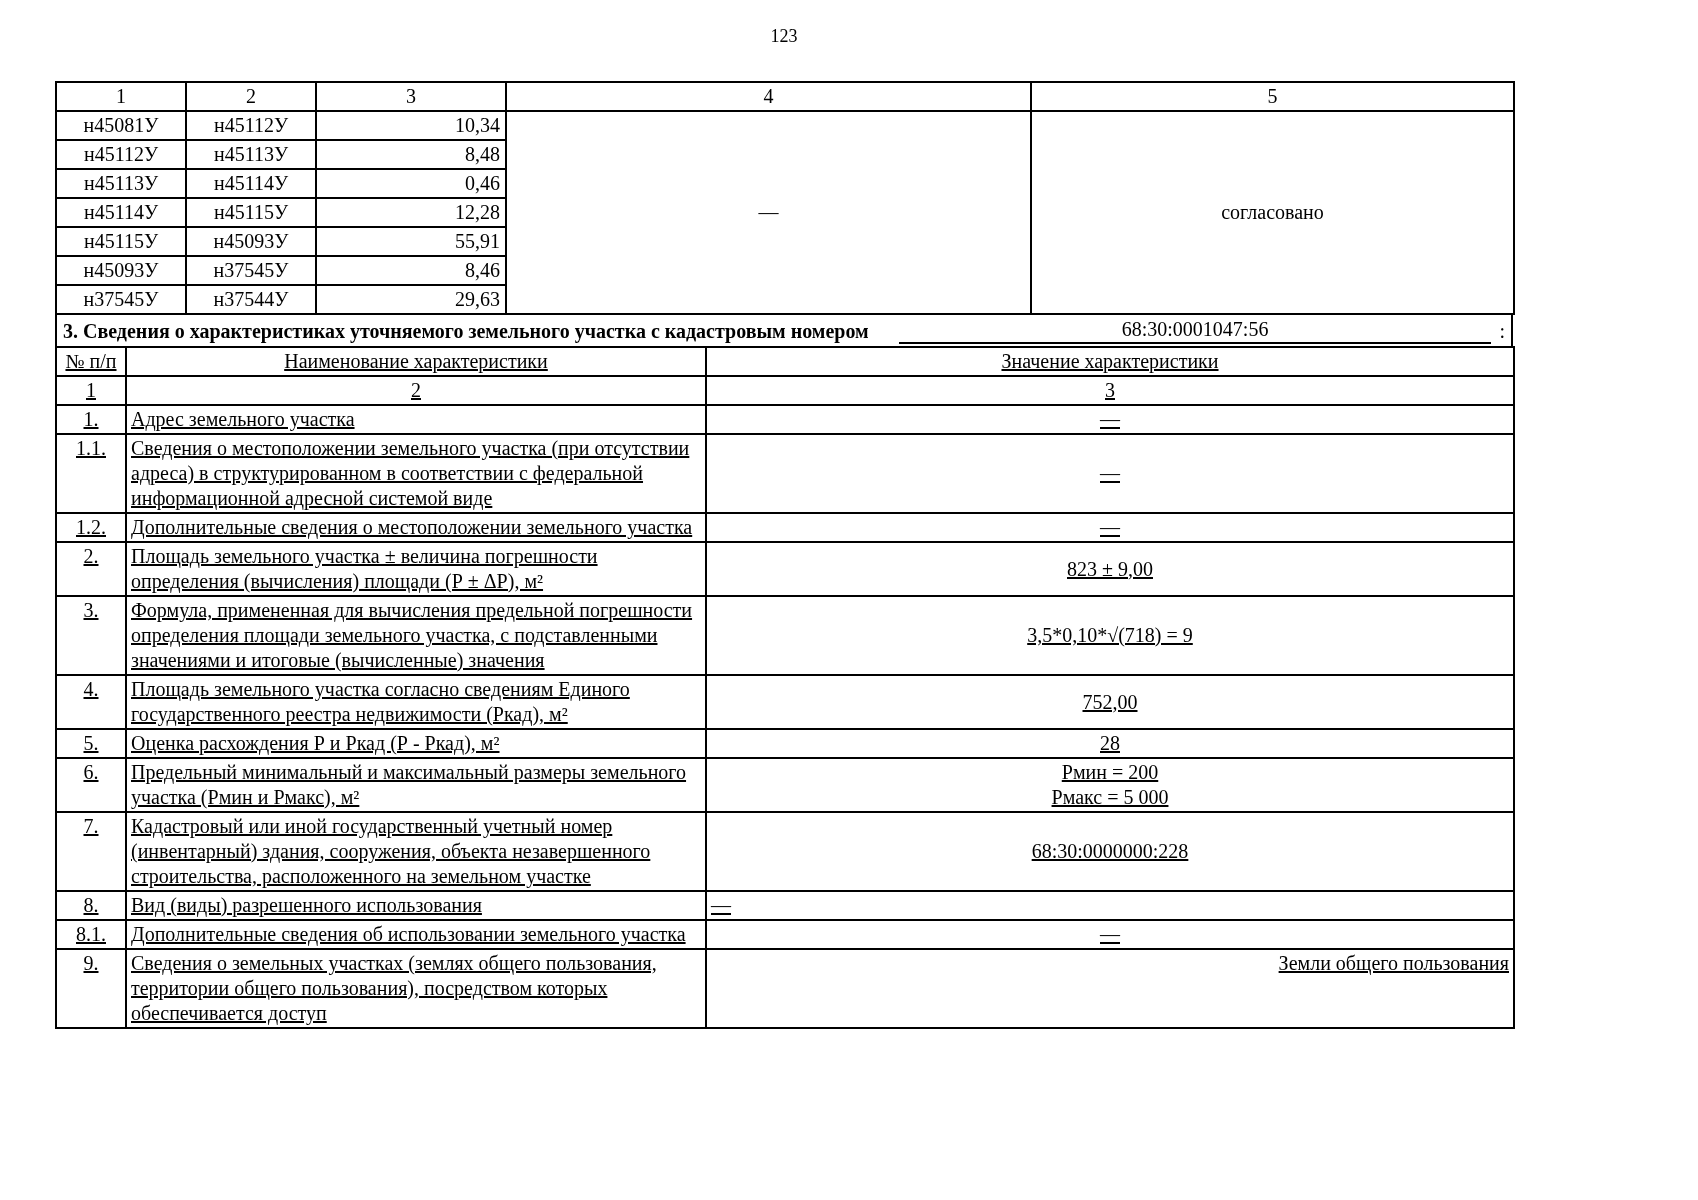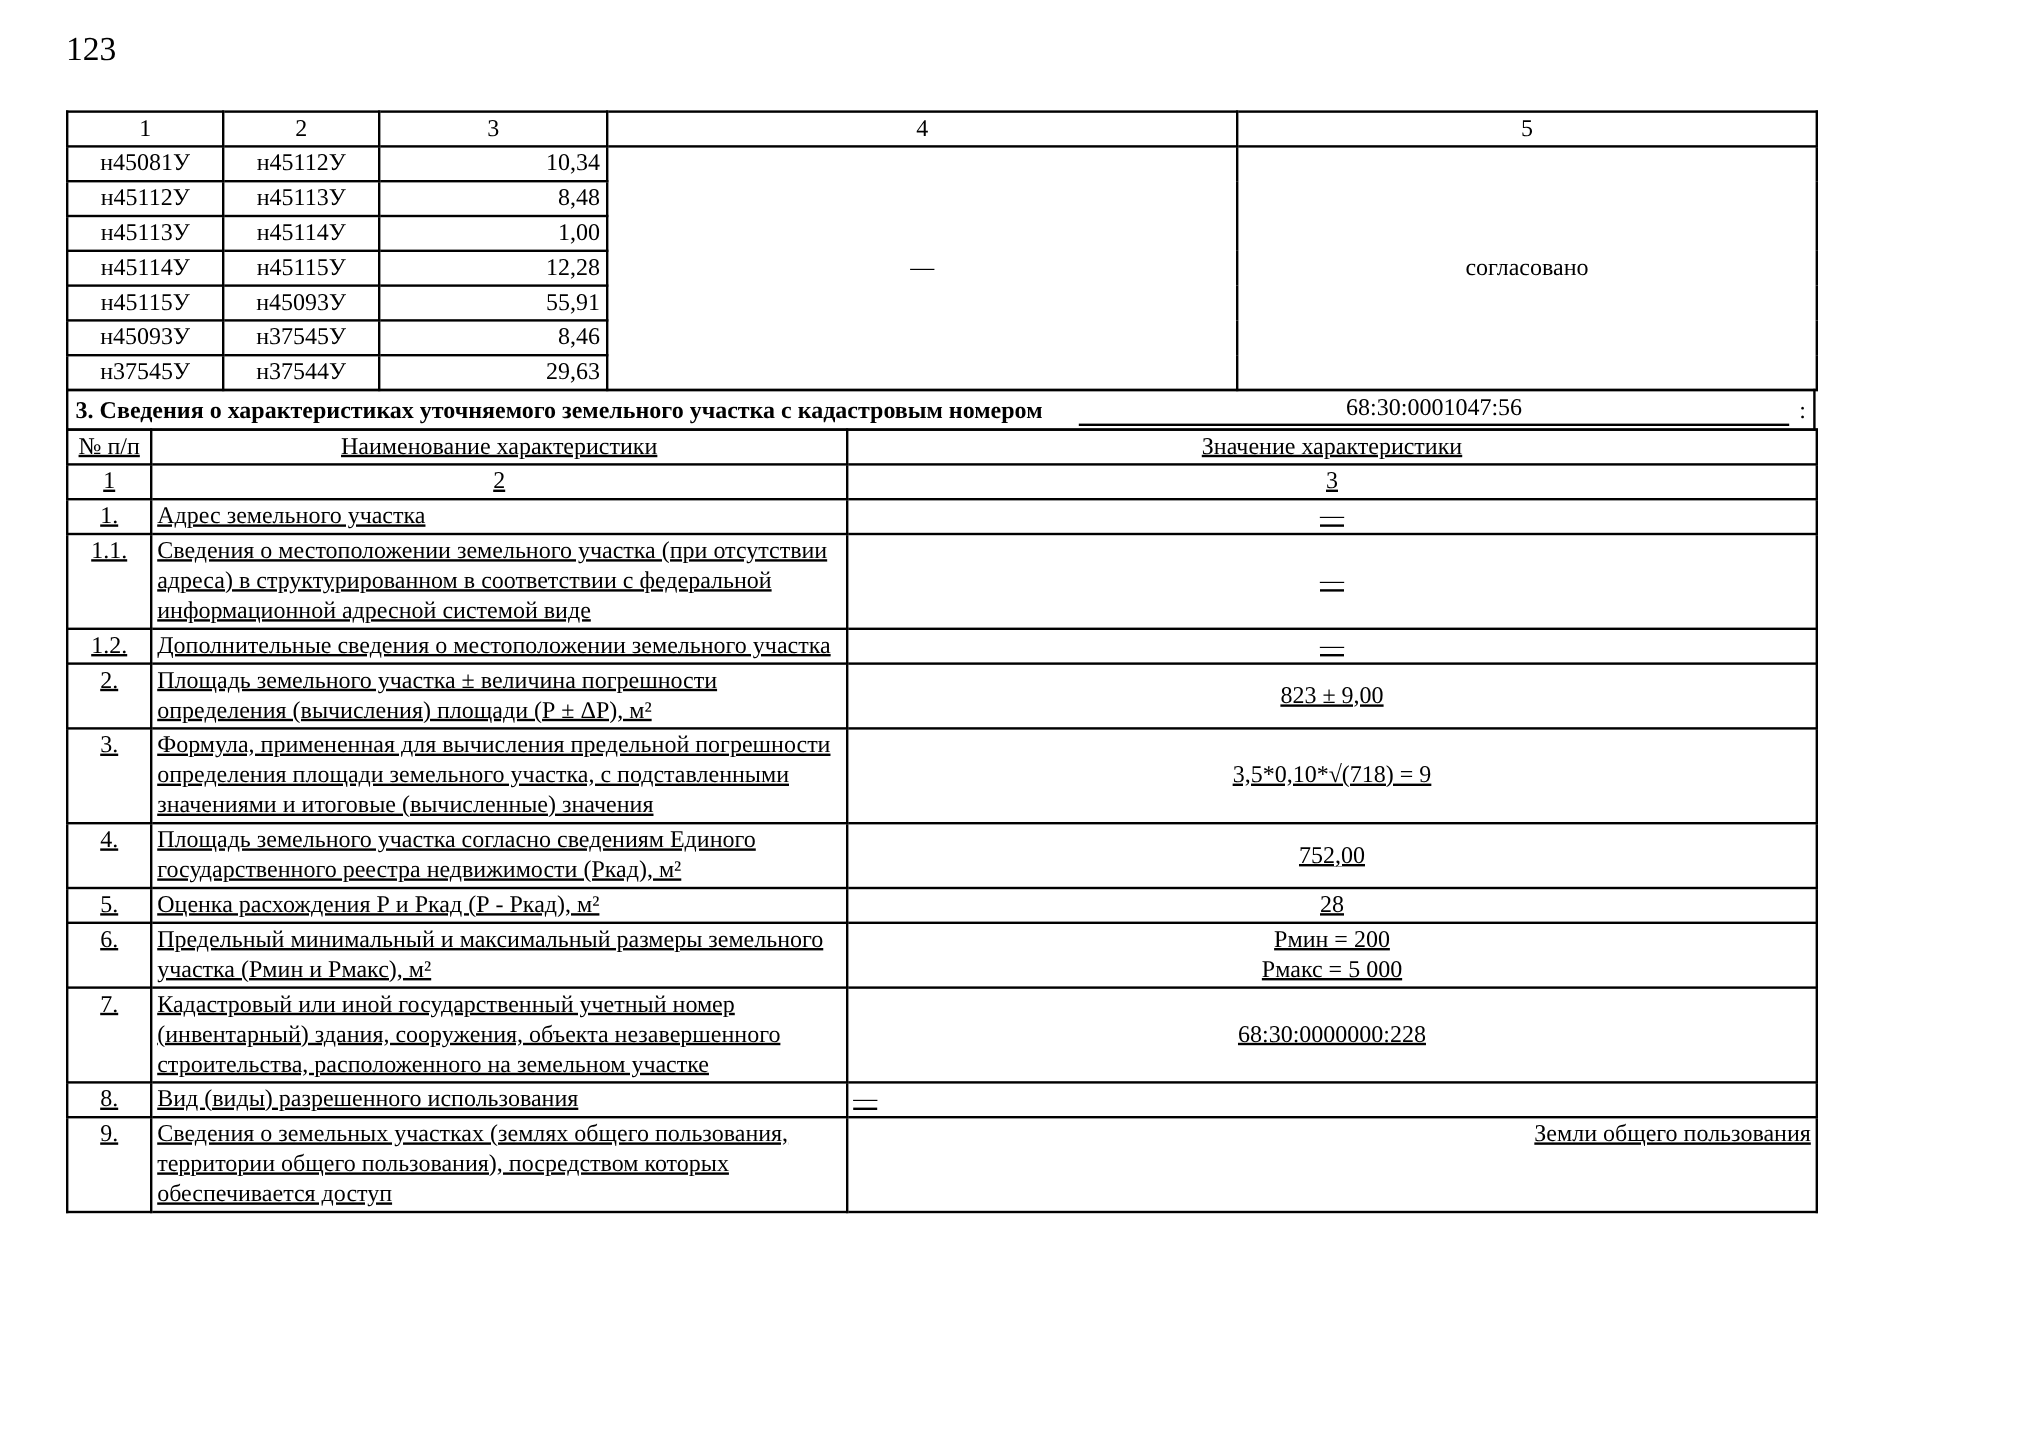--- a/index.html
+++ b/index.html
@@ -1,21 +1,21 @@
 <!DOCTYPE html>
 <html><head>
 <meta charset="utf-8">
 <style>
   html,body{margin:0;padding:0;background:#ffffff;}
   .page{
     width:1698px;height:1200px;background:#fff;color:#000;
     font-family:"Liberation Serif","DejaVu Serif",serif;
     box-sizing:border-box;padding:26px 0 0 55px;position:relative;
   }
-  .page-number{width:1458px;font-size:28px;margin-bottom:34px;}
+  .page-number{width:1458px;text-align:center;font-size:18px;margin-bottom:34px;}
   table{border-collapse:collapse;table-layout:fixed;width:1458px;}
   td{border:2px solid #000;font-size:20px;line-height:25px;padding:1px 4px;
      box-sizing:border-box;vertical-align:top;word-wrap:break-word;}
   
   .t-coords td{height:27px;}
   .t-coords .hdr{text-align:center;}
   .t-coords .c{text-align:center;}
   .t-coords .n{text-align:right;padding-right:5px;}
   .t-coords .mid{text-align:center;vertical-align:middle;}
   
@@ -69,21 +69,21 @@
       <td class="mid" rowspan="7">согласовано</td>
     </tr>
     <tr>
       <td class="c">н45112У</td>
       <td class="c">н45113У</td>
       <td class="n">8,48</td>
     </tr>
     <tr>
       <td class="c">н45113У</td>
       <td class="c">н45114У</td>
-      <td class="n">1,00</td>
+      <td class="n">0,46</td>
     </tr>
     <tr>
       <td class="c">н45114У</td>
       <td class="c">н45115У</td>
       <td class="n">12,28</td>
     </tr>
     <tr>
       <td class="c">н45115У</td>
       <td class="c">н45093У</td>
       <td class="n">55,91</td>
@@ -177,20 +177,25 @@
       <td class="num">7.</td>
       <td class="name">Кадастровый или иной государственный учетный номер (инвентарный) здания, сооружения, объекта незавершенного строительства, расположенного на земельном участке</td>
       <td class="val">68:30:0000000:228</td>
     </tr>
     <tr>
       <td class="num">8.</td>
       <td class="name">Вид (виды) разрешенного использования</td>
       <td class="val-left">—</td>
     </tr>
     <tr>
+      <td class="num">8.1.</td>
+      <td class="name">Дополнительные сведения об использовании земельного участка</td>
+      <td class="val">—</td>
+    </tr>
+    <tr>
       <td class="num">9.</td>
       <td class="name">Сведения о земельных участках (землях общего пользования, территории общего пользования), посредством которых обеспечивается доступ</td>
       <td class="val-left-top">Земли общего пользования</td>
     </tr>
   </tbody>
     </table>
 
 </div>
 
 </body></html>

